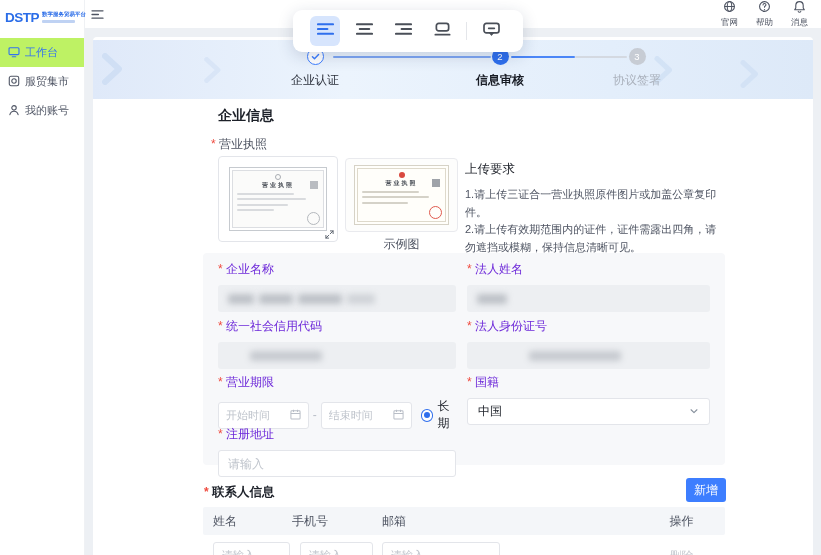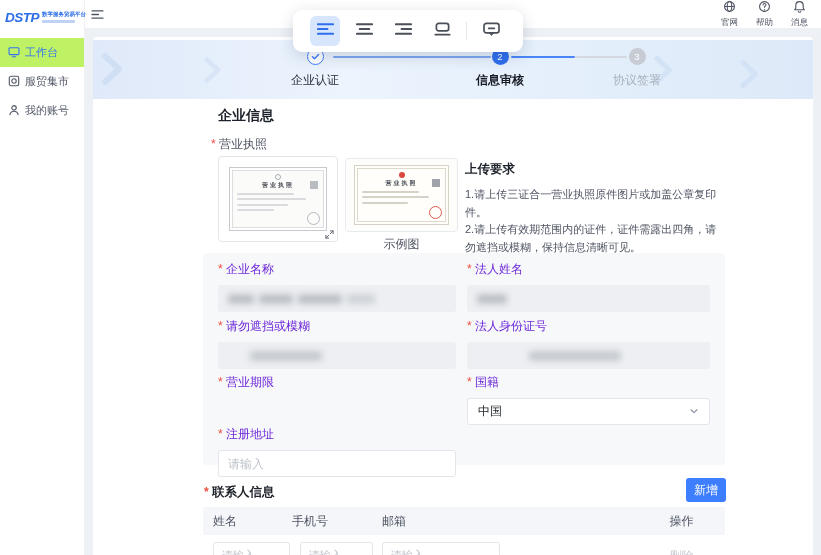--- a/index.html
+++ b/index.html
@@ -3,21 +3,21 @@
 <meta charset="utf-8">
 <style>
   * { margin:0; padding:0; box-sizing:border-box; }
   html,body { width:821px; height:555px; }
   body { font-family:"Liberation Sans","DejaVu Sans",sans-serif; background:#fff; overflow:hidden; -webkit-font-smoothing:antialiased; }
   .screen { position:relative; width:821px; height:555px; background:#fff; overflow:hidden; }
 
   
   .sidebar { position:absolute; left:0; top:0; width:85px; height:555px; background:#fff; border-right:1px solid #eff1f4; z-index:6; }
   .logo { display:flex; align-items:center; gap:3px; padding:6px 0 0 5px; height:28px; }
-  .logo-text { font-size:13.5px; font-weight:bold; font-style:italic; color:#2b6de8; letter-spacing:-0.5px; }
+  .logo-text { font-size:13.5px; font-weight:bold; color:#2b6de8; letter-spacing:-0.5px; }
   .logo-sub { display:flex; flex-direction:column; gap:1.5px; }
   .logo-sub-cn { font-size:5.5px; font-weight:bold; color:#2b6de8; white-space:nowrap; }
   .logo-sub-bar { height:3px; width:33px; background:#a9c3ef; border-radius:1px; opacity:.75; }
   .nav { margin-top:10px; display:flex; flex-direction:column; }
   .nav-item { display:flex; align-items:center; gap:5px; height:29px; padding-left:8px; font-size:11px; color:#515766; cursor:pointer; }
   .nav-item.active { background:#bef264; color:#3372f0; }
   .nav-item svg { flex:0 0 auto; }
 
   
   .topbar { position:absolute; left:85px; top:0; width:736px; height:28px; background:#fff; z-index:5; display:flex; align-items:center; }
@@ -72,21 +72,21 @@
   .cert-title { text-align:center; font-size:6px; font-weight:bold; letter-spacing:2px; color:#4a4f57; line-height:7px; }
   .cert-line { height:2px; background:#d9dbde; border-radius:1px; margin-top:3.5px; }
   .cert.color .cert-line { background:#d5d2c8; }
   .cert-qr { position:absolute; top:13px; right:8px; width:8px; height:8px; background:#b9bcc1; }
   .cert.color .cert-qr { background:#9fa3a9; }
   .cert-seal { position:absolute; right:6px; bottom:5px; width:13px; height:13px; border-radius:50%; }
   .cert.gray .cert-seal { border:1px solid #b4b8bd; }
   .cert.color .cert-seal { border:1.5px solid #e05a4e; }
 
   .upreq { position:absolute; left:372px; top:124px; width:262px; }
-  .upreq-title { font-size:12.5px; font-weight:bold; color:#1d2129; margin-bottom:8px; }
+  .upreq-title { font-size:12.5px; font-weight:normal; color:#1d2129; margin-bottom:8px; }
   .upreq-line { font-size:11px; color:#4e5462; line-height:1.6; }
 
   .panel { position:absolute; left:110px; top:216px; width:522px; height:212px; background:#f7f8fa; border-radius:4px; }
   .fg { position:absolute; }
   .fg-label { font-size:12px; color:#6d28d9; margin-bottom:7px; }
   .ctrl { height:27px; border-radius:3px; font-size:12px; }
   .ctrl.disabled { background:#edeff2; display:flex; align-items:center; padding:0 10px; gap:5px; }
   .ctrl.white { background:#fff; border:1px solid #e3e5ea; }
   .blob { height:10px; border-radius:2px; background:#8d939c; filter:blur(3px); opacity:.5; }
 
@@ -279,35 +279,58 @@
         </div>
 
         <div class="fg" style="left:264px;top:8px;width:243px;">
           <div class="fg-label req">法人姓名</div>
           <div class="ctrl disabled">
             <span class="blob" style="width:30px;"></span>
           </div>
         </div>
 
         <div class="fg" style="left:15px;top:65px;width:238px;">
-          <div class="fg-label req">请勿遮挡或模糊</div>
+          <div class="fg-label req">统一社会信用代码</div>
           <div class="ctrl disabled">
             <span class="blob" style="width:72px;margin-left:22px;opacity:.4;"></span>
           </div>
         </div>
 
         <div class="fg" style="left:264px;top:65px;width:243px;">
           <div class="fg-label req">法人身份证号</div>
           <div class="ctrl disabled">
             <span class="blob" style="width:92px;margin-left:52px;opacity:.4;"></span>
           </div>
         </div>
 
         <div class="fg" style="left:15px;top:121px;width:243px;">
           <div class="fg-label req">营业期限</div>
+          <div class="term-row">
+            <div class="date-field">
+              <input type="text" placeholder="开始时间" style="">
+              <span><svg width="11" height="11" viewBox="0 0 12 12">
+                    <rect x="1" y="2" width="10" height="9" rx="1" fill="none" stroke="#b9bec7" stroke-width="1.1"></rect>
+                    <path d="M1 4.8h10M3.8.8v2.4M8.2.8v2.4" stroke="#b9bec7" stroke-width="1.1"></path>
+                  </svg></span>
+            </div>
+            <span class="dash">-</span>
+            <div class="date-field">
+              <input type="text" placeholder="结束时间" style="">
+              <span><svg width="11" height="11" viewBox="0 0 12 12">
+                    <rect x="1" y="2" width="10" height="9" rx="1" fill="none" stroke="#b9bec7" stroke-width="1.1"></rect>
+                    <path d="M1 4.8h10M3.8.8v2.4M8.2.8v2.4" stroke="#b9bec7" stroke-width="1.1"></path>
+                  </svg></span>
+            </div>
+            <span class="radio-wrap">
+              <span class="radio">
+                  <span class="dot"></span>
+                </span>
+              <span class="radio-label">长期</span>
+            </span>
+          </div>
         </div>
 
         <div class="fg" style="left:264px;top:121px;width:243px;">
           <div class="fg-label req">国籍</div>
           <div class="ctrl white select">
             <span>中国</span>
             <span><svg width="10" height="10" viewBox="0 0 12 12">
                   <path d="M2.5 4.5L6 8l3.5-3.5" fill="none" stroke="#86909c" stroke-width="1.3" stroke-linecap="round" stroke-linejoin="round"></path>
                 </svg></span>
           </div>

